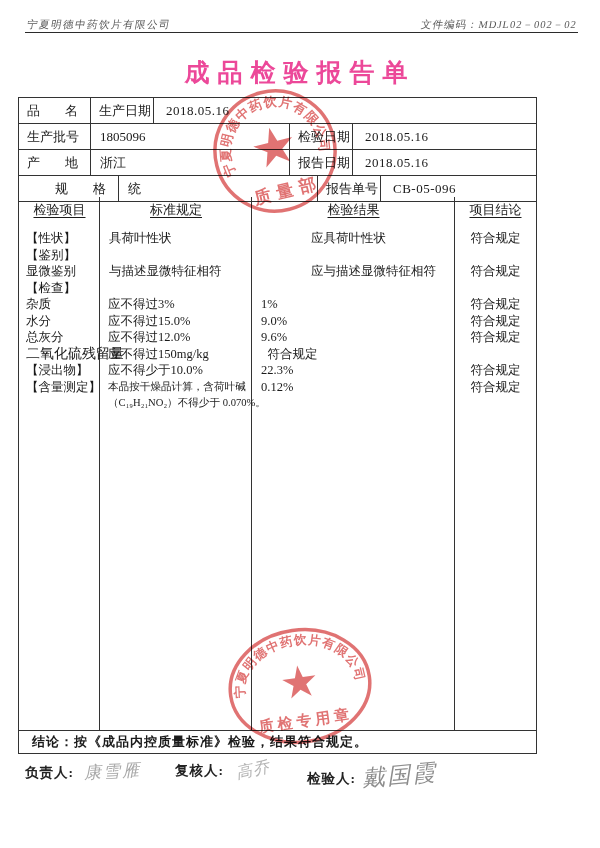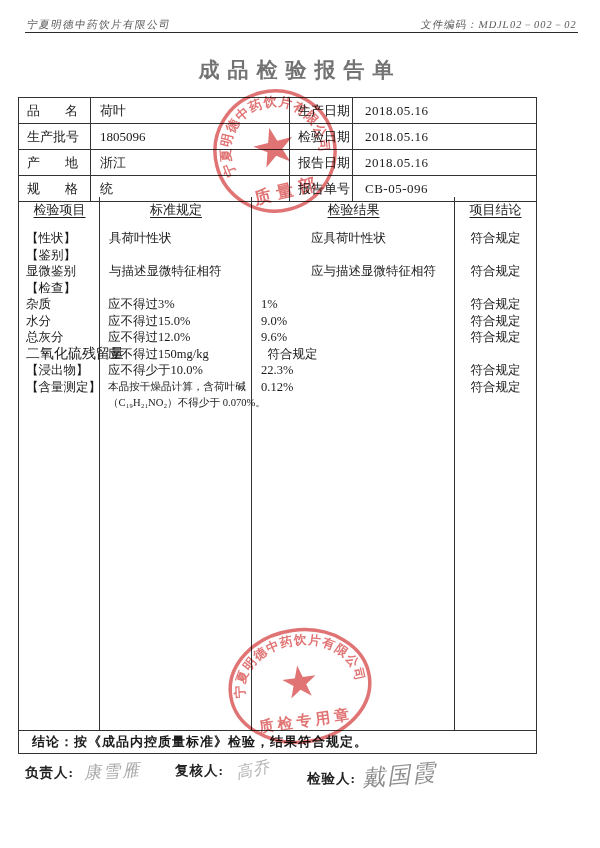--- a/index.html
+++ b/index.html
@@ -10,25 +10,25 @@
   }
   
   .hdr-left{position:absolute;left:27px;top:18px;font-size:10.5px;color:#3a3a3a;
     transform:skewX(-10deg);letter-spacing:1.5px;opacity:.85;}
   .hdr-right{position:absolute;right:23px;top:18px;font-size:10.5px;color:#3a3a3a;
     transform:skewX(-10deg);letter-spacing:1px;opacity:.85;}
   .hdr-rule{position:absolute;left:25px;top:32px;width:553px;height:0;
     border-top:1.6px solid #2b2b2b;}
   
   .title{position:absolute;left:0;top:56px;width:100%;text-align:center;
-    font-size:21px;font-weight:bold;letter-spacing:8px;color:#737373;}
+    font-size:25px;font-weight:bold;letter-spacing:8px;color:#ec4899;}
   
   .info-table{position:absolute;left:18px;top:97px;width:517px;border:1.2px solid #333;}
   .irow{display:flex;height:25px;line-height:25px;border-bottom:1px solid #333;}
-  .irow:last-child{border-bottom:none;}
+  .irow:last-child{border-bottom:none;margin-left:28px;}
   .icell{font-size:13px;white-space:nowrap;overflow:visible;}
   .icell.l{width:63px;border-right:1px solid #333;padding-left:8px;}
   .icell.vl{width:189px;border-right:1px solid #333;padding-left:9px;}
   .icell.r{width:54px;border-right:1px solid #333;padding-left:8px;}
   .icell.vr{flex:1;padding-left:12px;letter-spacing:.5px;}
   .icell.spread{letter-spacing:6px;font-family:Liberation Serif, serif;}
   
   .insp{position:absolute;left:18px;top:197px;width:517px;height:533px;border:1.2px solid #333;border-top:none;}
   .vline{position:absolute;top:0;bottom:0;width:1px;background:#333;}
   .vl1{left:80px;} .vl2{left:232px;} .vl3{left:435px;}
@@ -71,21 +71,20 @@
 
   <div class="hdr-left">宁夏明德中药饮片有限公司</div>
   <div class="hdr-right">文件编码：MDJL02－002－02</div>
   <div class="hdr-rule"></div>
 
   <div class="title">成品检验报告单</div>
 
   <div class="info-table">
       <div class="irow">
         <div class="icell l spread">品　名</div>
-        <div class="icell vl">荷叶</div>
         <div class="icell r">生产日期</div>
         <div class="icell vr">2018.05.16</div>
       </div>
       <div class="irow">
         <div class="icell l">生产批号</div>
         <div class="icell vl">1805096</div>
         <div class="icell r">检验日期</div>
         <div class="icell vr">2018.05.16</div>
       </div>
       <div class="irow">

